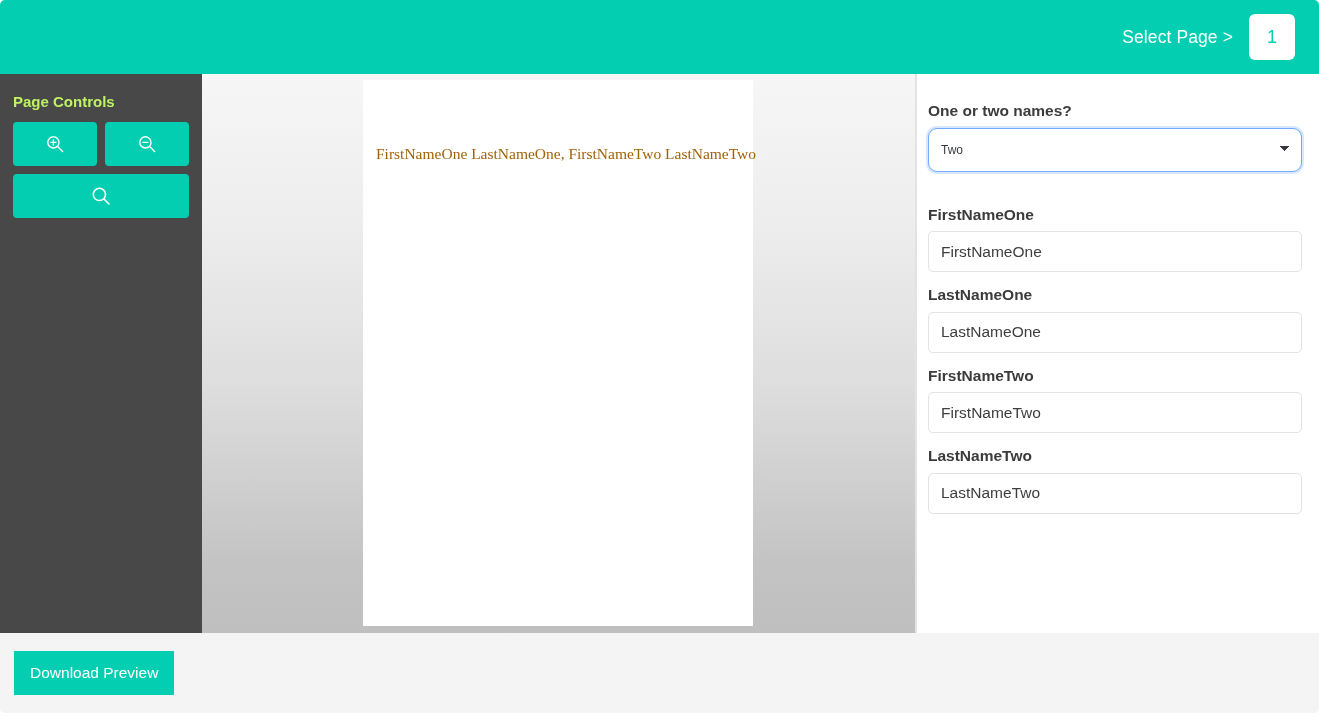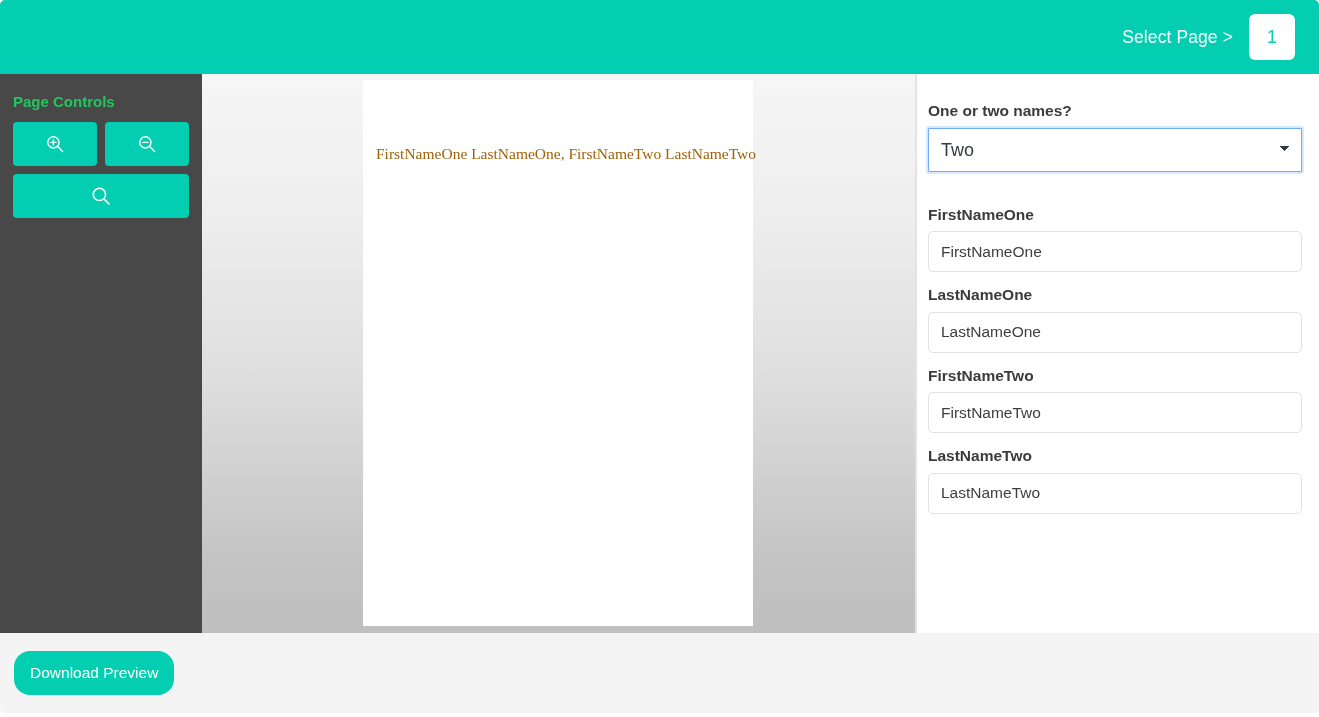--- a/index.html
+++ b/index.html
@@ -61,21 +61,21 @@
   }
 
   
   .sidebar {
     width: 202px;
     background: #484848;
     padding: 14px 13px 0 13px;
     flex: 0 0 202px;
   }
   .sidebar-title {
-    color: #22c55e;
+    color: #bef264;
     font-size: 15px;
     font-weight: bold;
     margin: 5px 0 12px 0;
   }
   .ctrl-row {
     display: flex;
     gap: 8px;
     margin-bottom: 8px;
   }
   .ctrl-btn {
@@ -144,24 +144,24 @@
   .field-label.q {
     font-weight: bold;
     color: #3c3c3c;
   }
   .form-select {
     width: 100%;
     height: 44px;
     border: 1px solid #86b7fe;
     outline: 3px solid rgba(13,110,253,0.16);
     outline-offset: -1px;
-    border-radius: 1px;
+    border-radius: 9px;
     padding: 0 30px 0 12px;
     font-family: "Liberation Sans", sans-serif;
-    font-size: 18px;
+    font-size: 12px;
     color: #343a40;
     background-color: #ffffff;
     background-image:
       linear-gradient(45deg, transparent 50%, #343a40 50%),
       linear-gradient(135deg, #343a40 50%, transparent 50%);
     background-position:
       calc(100% - 17px) calc(50% - 1px),
       calc(100% - 12px) calc(50% - 1px);
     background-size: 5px 5px, 5px 5px;
     background-repeat: no-repeat;
@@ -197,21 +197,21 @@
   }
   .footer-left {
     width: 202px;
     flex: 0 0 202px;
     padding-left: 14px;
   }
   .btn-teal {
     background: #03CEB2;
     color: #ffffff;
     border: none;
-    border-radius: 16px;
+    border-radius: 0;
     font-family: "Liberation Sans", sans-serif;
     font-size: 15.5px;
     cursor: pointer;
     padding: 0 16px;
     height: 44px;
     white-space: nowrap;
   }
   .footer-center {
     flex: 1 1 auto;
     display: flex;

